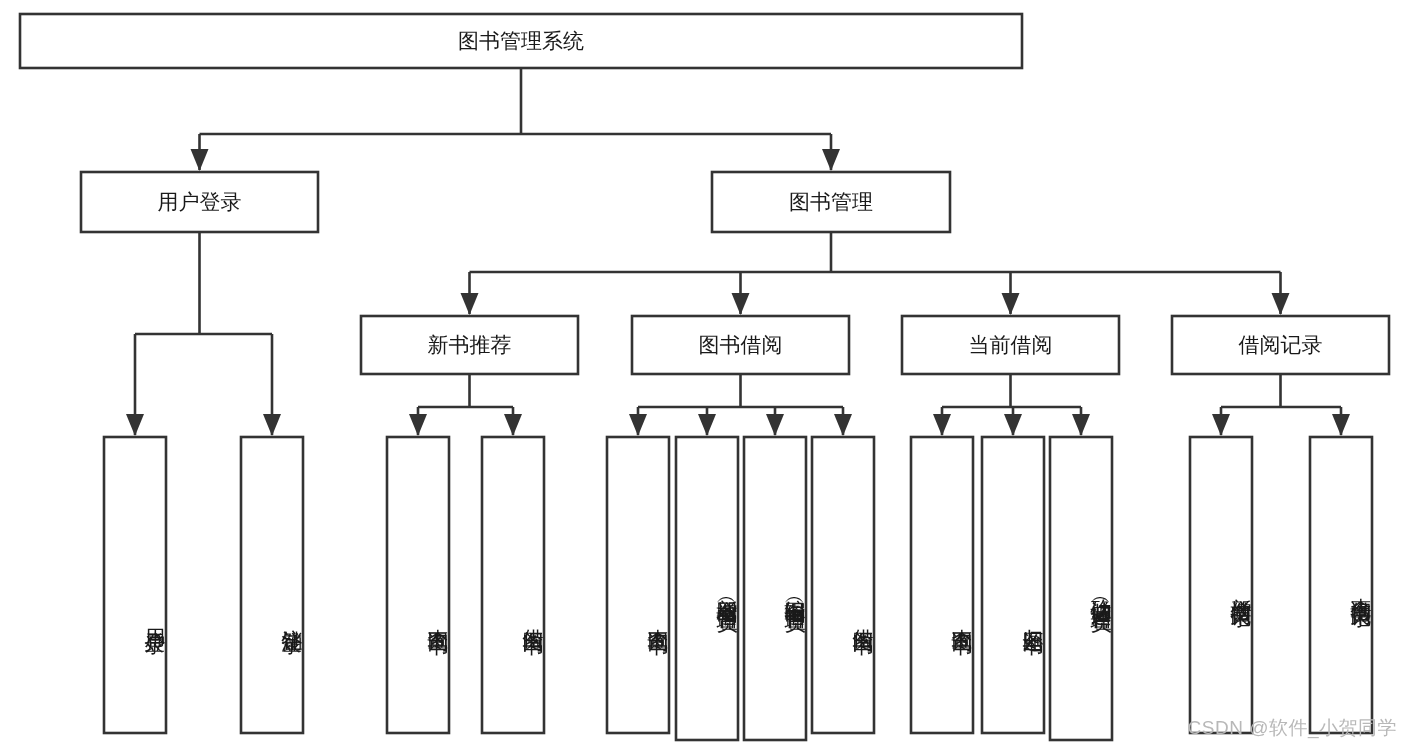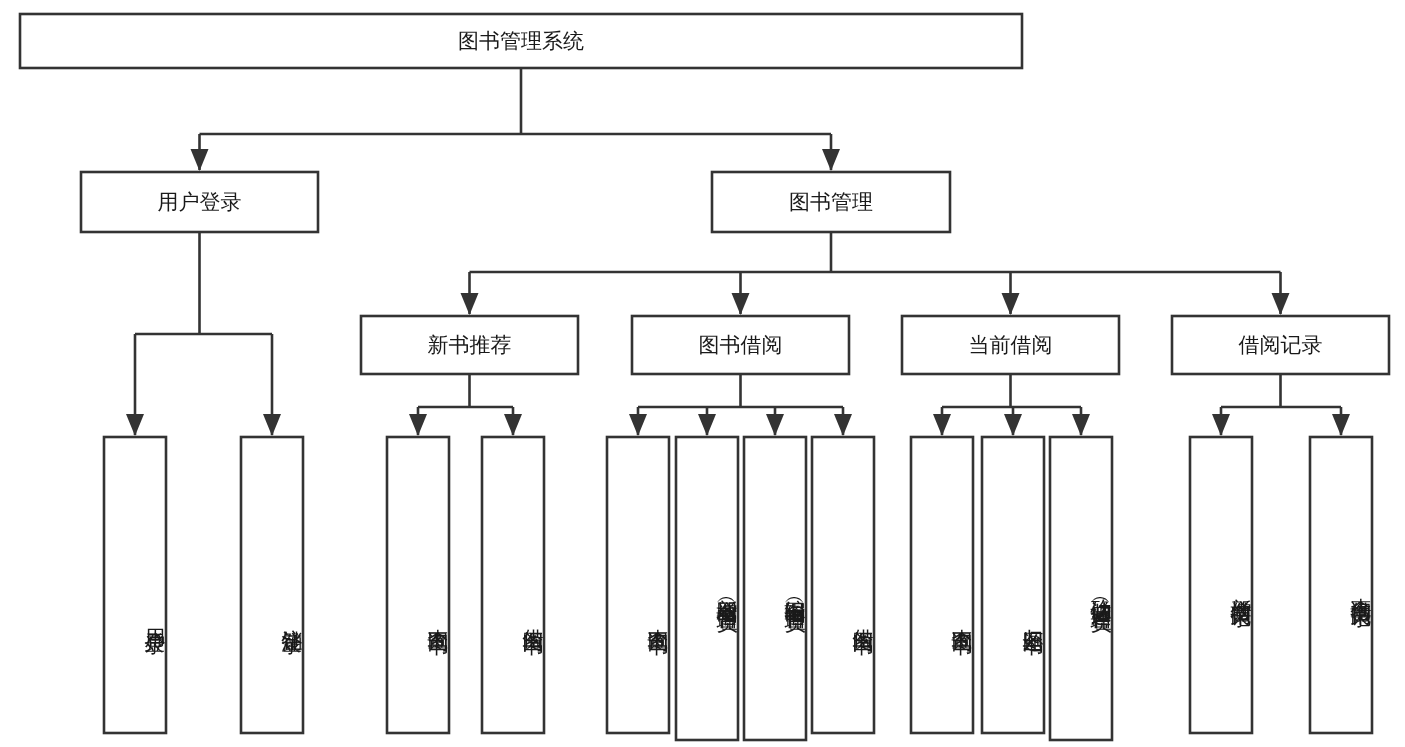--- a/index.html
+++ b/index.html
@@ -210,13 +210,14 @@
       <div class="leaf-label" style="left: 607px; width: 62px; top: 503px; height: 226px; display: flex; align-items: flex-start; justify-content: center;">查询图书</div>
       <div class="leaf-label" style="left: 676px; width: 62px; top: 447px; height: 287px; display: flex; align-items: flex-start; justify-content: center;">新增图书（管理员）</div>
       <div class="leaf-label" style="left: 744px; width: 62px; top: 447px; height: 287px; display: flex; align-items: flex-start; justify-content: center;">编辑图书（管理员）</div>
       <div class="leaf-label" style="left: 812px; width: 62px; top: 503px; height: 226px; display: flex; align-items: flex-start; justify-content: center;">借阅图书</div>
       <div class="leaf-label" style="left: 911px; width: 62px; top: 503px; height: 226px; display: flex; align-items: flex-start; justify-content: center;">查询图书</div>
       <div class="leaf-label" style="left: 982px; width: 62px; top: 503px; height: 226px; display: flex; align-items: flex-start; justify-content: center;">归还图书</div>
       <div class="leaf-label" style="left: 1050px; width: 62px; top: 447px; height: 287px; display: flex; align-items: flex-start; justify-content: center;">确认归还（管理员）</div>
       <div class="leaf-label" style="left: 1190px; width: 62px; top: 447px; height: 280px; display: flex; align-items: flex-start; justify-content: center;">新增借阅记录</div>
       <div class="leaf-label" style="left: 1310px; width: 62px; top: 447px; height: 280px; display: flex; align-items: flex-start; justify-content: center;">查询借阅记录</div>
     </div>
+  <div class="watermark">CSDN @软件_小贺同学</div>
 </div>
 
 </body></html>

